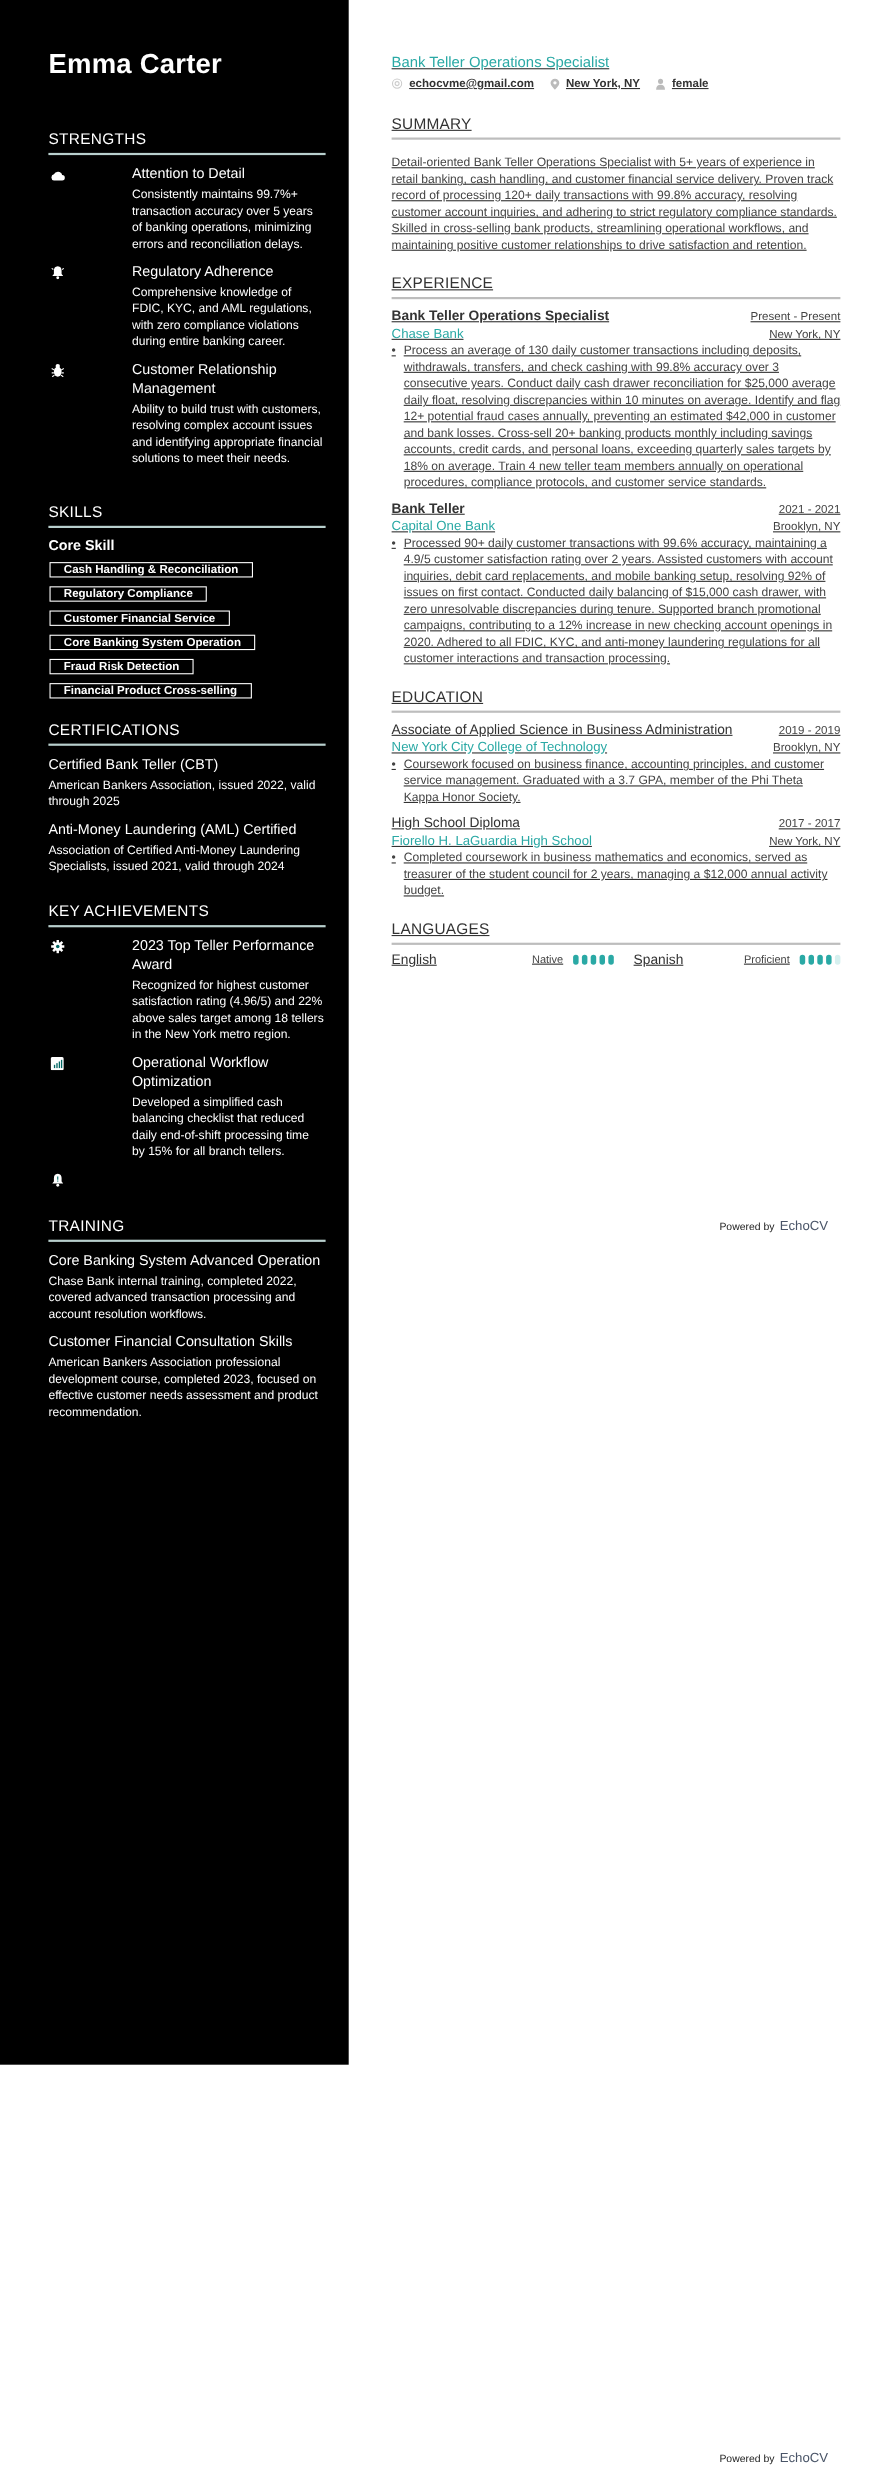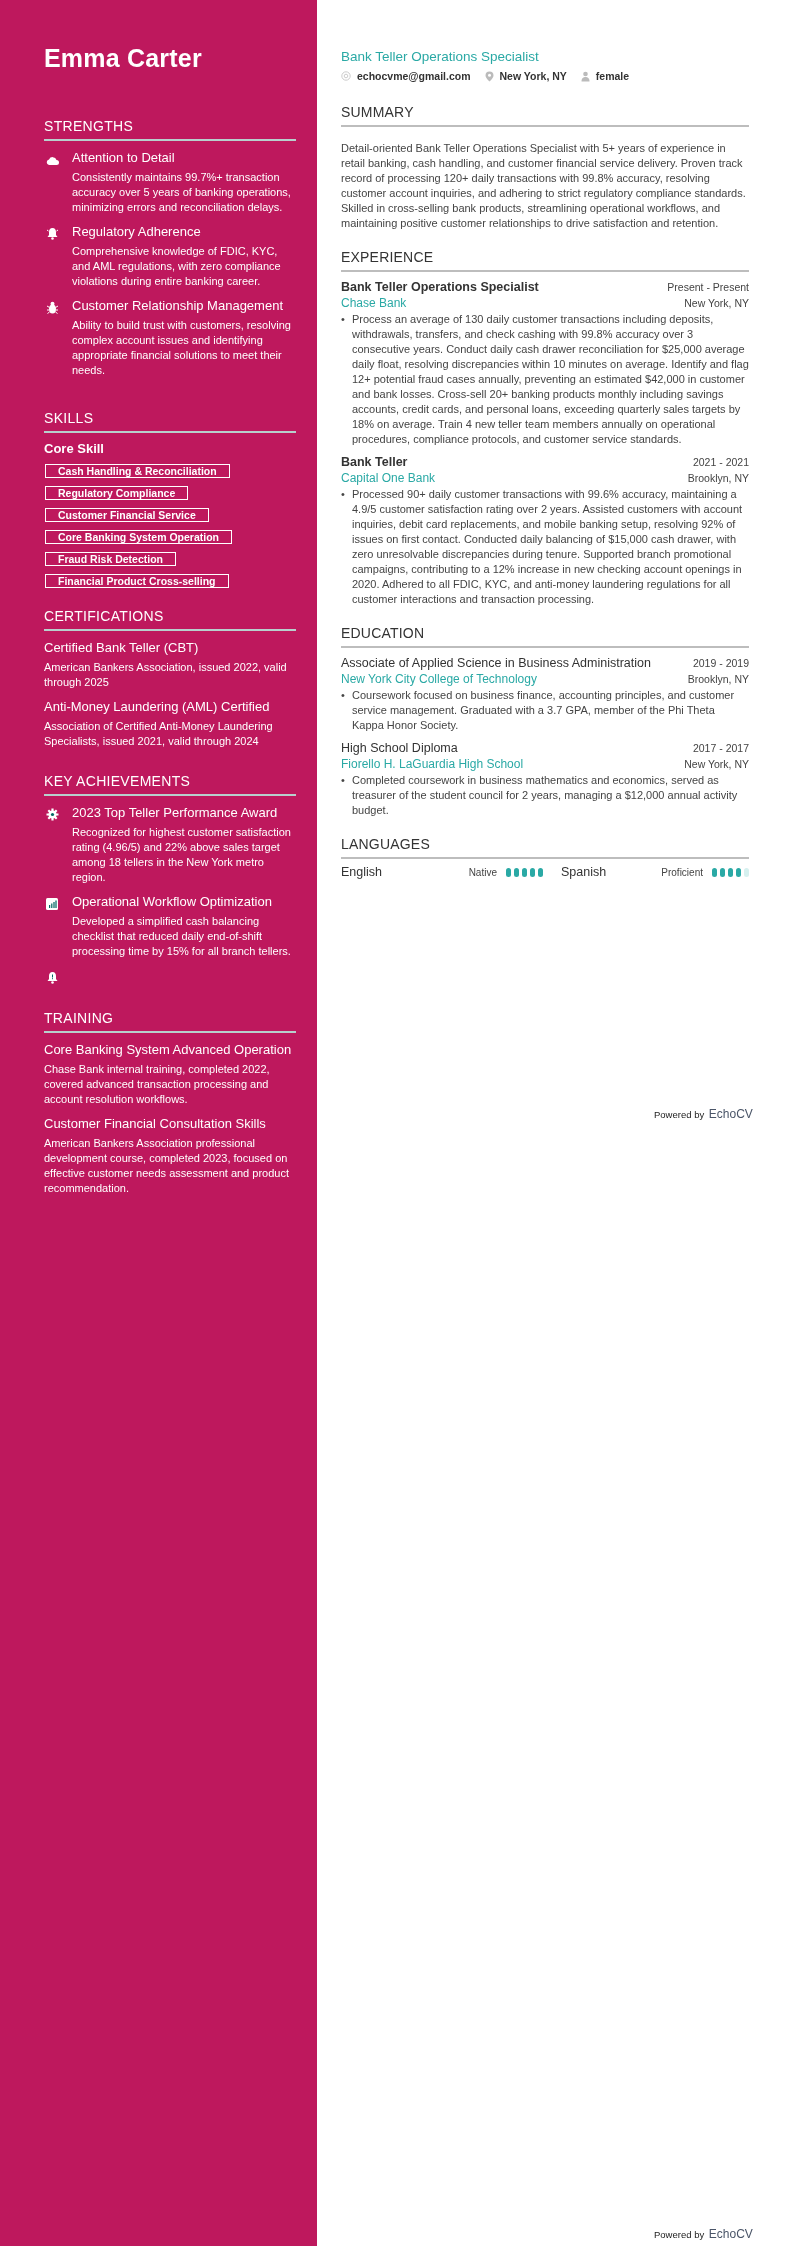--- a/index.html
+++ b/index.html
@@ -1,40 +1,40 @@
 <!DOCTYPE html>
 <html><head>
   <meta charset="utf-8">
   <style>
     * { box-sizing: border-box; margin: 0; padding: 0; }
     html, body { width: 794px; height: 2246px; background: #ffffff; }
     body { position: relative; font-family: "Liberation Sans", "DejaVu Sans", sans-serif; color: #333; }
     .sidebar {
-      position: absolute; left: 0; top: 0; width: 317px; height: 2246px;
-      background: #be185d; color: #ffffff; padding: 0 22px 0 44px;
+      position: absolute; left: 0; top: 0; width: 317px; height: 1877px;
+      background: #000000; color: #ffffff; padding: 0 22px 0 44px;
     }
     .name { font-size: 25px; font-weight: bold; margin-top: 44px; letter-spacing: 0.2px; }
     .side-heading { font-size: 14px; font-weight: normal; margin-top: 32px; letter-spacing: 0.3px; }
     .side-heading.first { margin-top: 45px; }
     .side-rule { height: 2px; background: #b8cfcd; margin-top: 5px; width: 252px; }
     .icon-item { display: flex; margin-top: 8px; }
     .icon-item .ic { width: 28px; flex: 0 0 28px; padding-top: 3px; padding-left: 2px; }
-    .icon-item .body { flex: 1; }
+    .icon-item .body { flex: 1; margin-left: 48px; }
     .item-title { font-size: 13px; font-weight: normal; line-height: 17px; }
     .item-desc { font-size: 11px; line-height: 15px; margin-top: 4px; }
     .core-label { font-size: 13px; margin-top: 8px; font-weight: bold; }
     .tag {
       display: inline-block; border: 1px solid #ffffff; font-size: 10.5px; font-weight: bold;
       padding: 0 12px; margin-top: 8px; margin-left: 1px;
     }
     .tags { display: flex; flex-direction: column; align-items: flex-start; }
     .cert-title { font-size: 13px; margin-top: 8px; line-height: 17px; }
     .cert-desc { font-size: 11px; line-height: 15px; margin-top: 4px; }
 
-    .main { position: absolute; left: 341px; top: 0; width: 408px; }
+    .main { position: absolute; left: 356px; top: 0; width: 408px; text-decoration: underline; }
     .job-title { color: #2aa9a5; font-size: 13.5px; margin-top: 49px; }
     .contact { display: flex; align-items: flex-end; font-size: 10.5px; font-weight: bold; color: #333; margin-top: 6px; }
     .contact .ci { display: inline-flex; align-items: center; margin-right: 14px; }
     .contact .cicon { margin-right: 6px; display: inline-flex; }
     .main-heading { font-size: 14px; color: #333; margin-top: 18px; letter-spacing: 0.2px; }
     .main-rule { height: 2px; background: #bdbdbd; margin-top: 5px; }
     .summary { font-size: 11px; line-height: 15px; color: #444; margin-top: 14px; }
     .entry { margin-top: 8px; }
     .row { display: flex; justify-content: space-between; align-items: baseline; }
     .entry-title { font-size: 12.5px; font-weight: bold; color: #333; }

